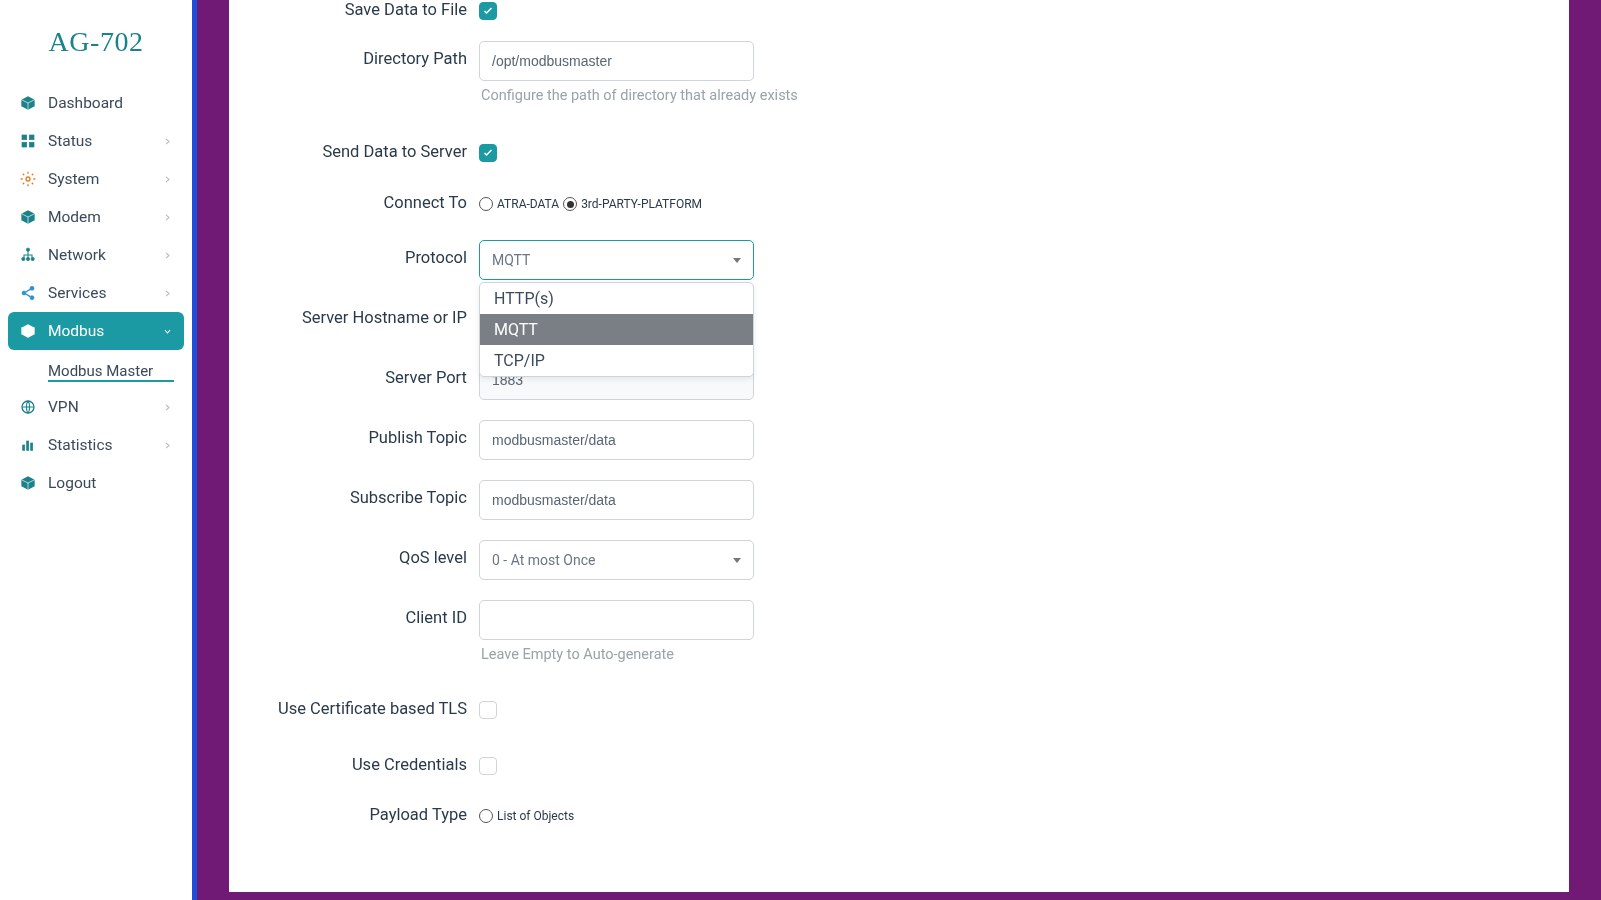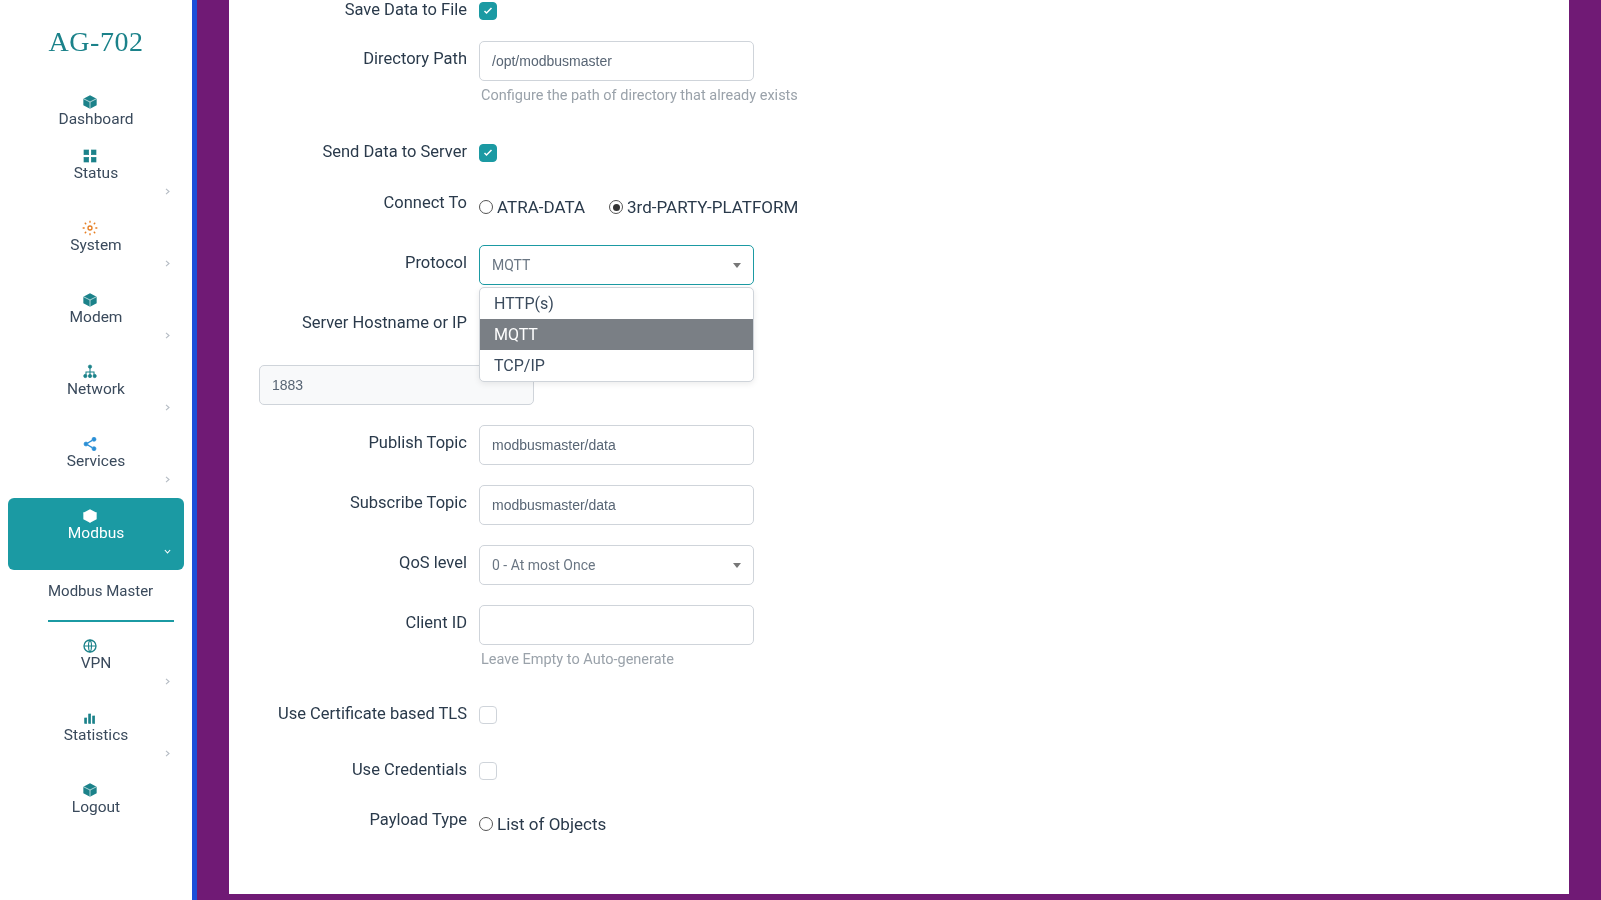--- a/index.html
+++ b/index.html
@@ -28,21 +28,20 @@
   .nav { list-style: none; padding: 8px 8px 0 8px; }
   .nav-item {
     display: flex;
     align-items: center;
     padding: 10px 12px;
     border-radius: 6px;
     cursor: pointer;
     color: #3a4a5c;
     font-size: 15.5px;
     position: relative;
-    flex-direction: column;
   }
   .nav-item .nicon {
     width: 16px; height: 16px;
     margin-right: 12px;
     display: inline-flex;
     align-items: center;
     justify-content: center;
   }
   .nav-item .chev {
     margin-left: auto;
@@ -51,21 +50,21 @@
   .nav-item.active {
     background: #1b9aa3;
     color: #fff;
   }
   .nav-item.active .chev { color: #fff; }
   .nav-sub {
     list-style: none;
     padding: 4px 0 6px 0;
   }
   .nav-sub-item {
-    padding: 8px 12px 22px 40px;
+    padding: 8px 12px 2px 40px;
     color: #3a4a5c;
     font-size: 15px;
     cursor: pointer;
     position: relative;
   }
   .nav-sub-item.active::after {
     content: "";
     position: absolute;
     left: 40px; right: 10px;
     bottom: 0;
@@ -145,23 +144,23 @@
   }
   .chk.checked {
     background: #1b9aa3;
     border-color: #1b9aa3;
     color: #fff;
   }
   .chk svg { width: 12px; height: 12px; }
   .radio-row {
     display: flex;
     align-items: center;
-    gap: 24px;
+    gap: 4px;
     padding-top: 6px;
-    font-size: 17px;
+    font-size: 12px;
     color: #2a3a4b;
   }
   .radio-opt { display: flex; align-items: center; gap: 4px; cursor: pointer; white-space: nowrap; }
   .radio {
     width: 14px; height: 14px;
     border: 1.5px solid #555;
     border-radius: 50%;
     display: inline-flex;
     align-items: center;
     justify-content: center;
@@ -429,20 +428,21 @@
       </div>
 
       <div class="form-row">
         <div class="flabel">Server Hostname or IP</div>
         <div class="fcontrol">
           <input type="text" value="" style="">
         </div>
       </div>
 
       <div class="form-row">
+        <div class="flabel">Server Port</div>
         <div class="fcontrol">
           <input type="text" style="background: rgb(248, 249, 250);" value="1883">
         </div>
       </div>
 
       <div class="form-row">
         <div class="flabel">Publish Topic</div>
         <div class="fcontrol">
           <input type="text" value="modbusmaster/data" style="">
         </div>

